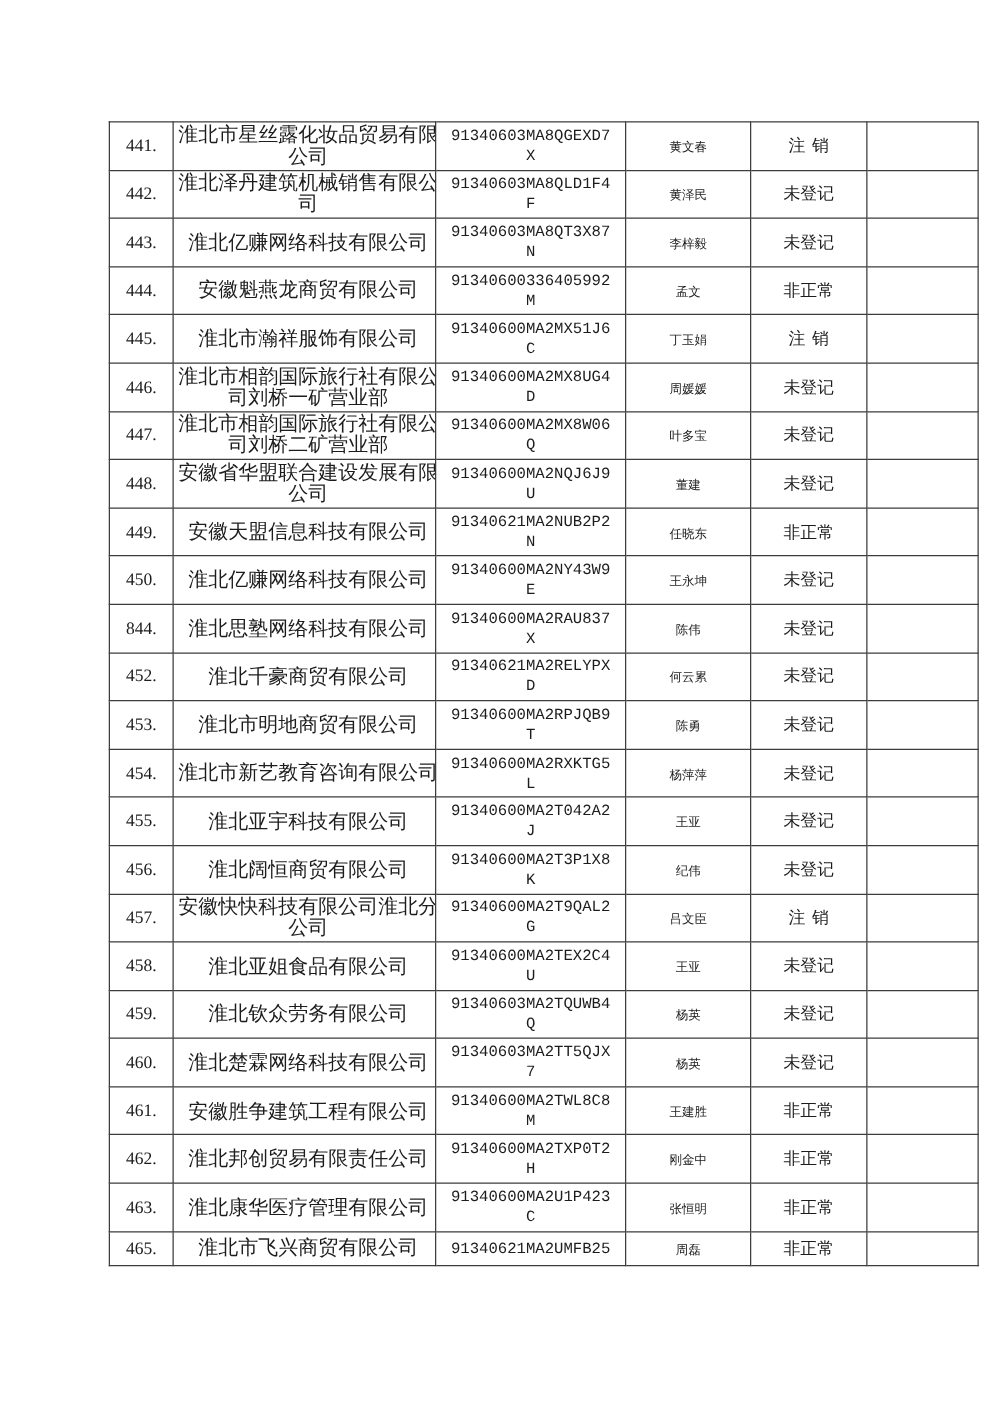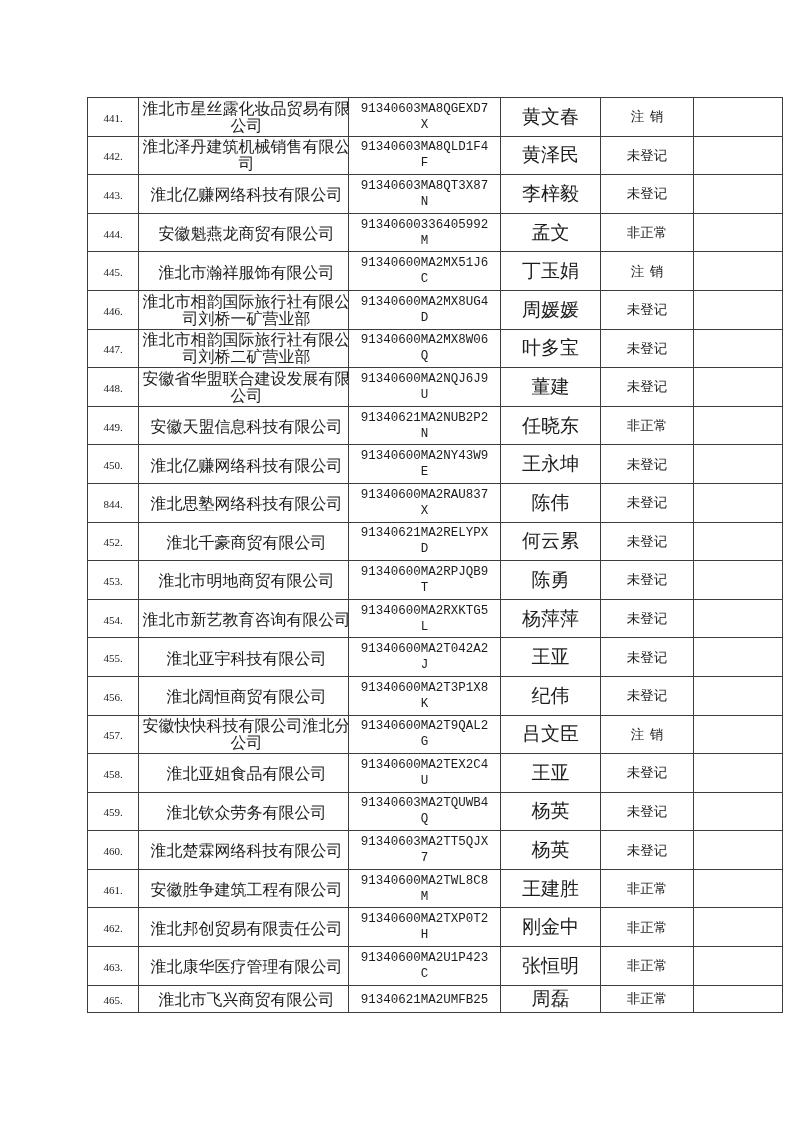--- a/index.html
+++ b/index.html
@@ -22,39 +22,39 @@
   }
   table.reg-table td {
     border: 1px solid #3d3d3d;
     text-align: center;
     vertical-align: middle;
     padding: 0;
     overflow: hidden;
   }
   tr.row { height: 38.6px; }
   tr.row.single { height: 27px; }
-  .idx-text { font-size: 11px; }
+  .idx-text { font-size: 14px; }
   .name-text {
     display: inline-block;
     width: 13.45em;
     font-size: 16px;
     line-height: 17px;
     word-break: break-word;
     vertical-align: middle;
   }
   .code-text {
     display: inline-block;
     width: 17ch;
     font-family: "Liberation Mono", "DejaVu Sans Mono", monospace;
     font-size: 12.5px;
     line-height: 16px;
     word-break: break-all;
     vertical-align: middle;
   }
-  .person-text { font-size: 19px; }
+  .person-text { font-size: 10px; }
   .status-text { font-size: 13.5px; }
   .status-text.spread { letter-spacing: 0.4em; margin-right: -0.4em; }
 </style>
 </head>
 <body>
 
 <div class="page">
   <table class="reg-table">
     <colgroup>
       <col style="width:51px">

